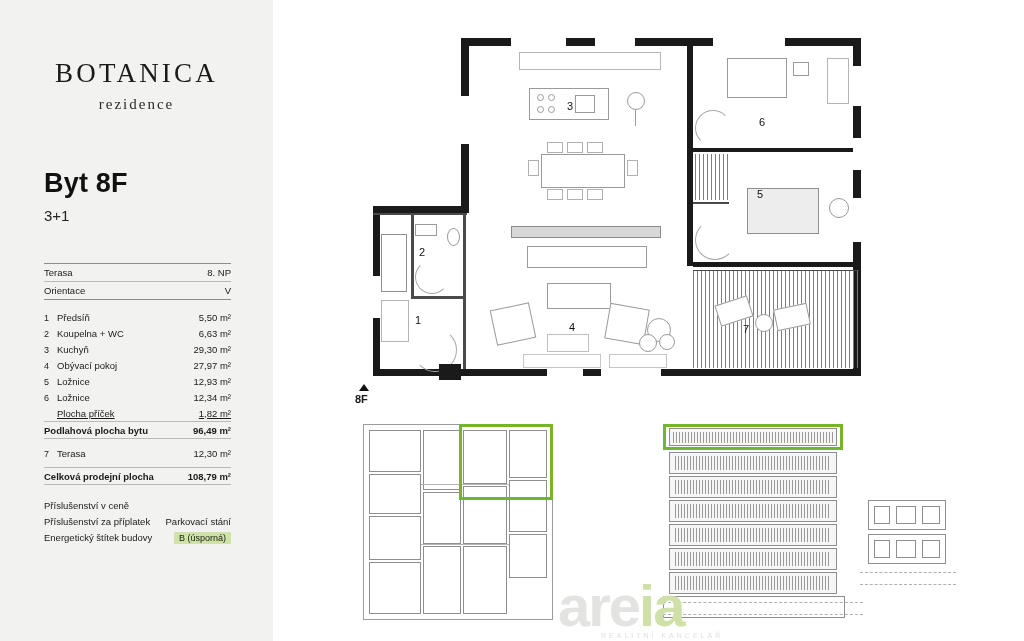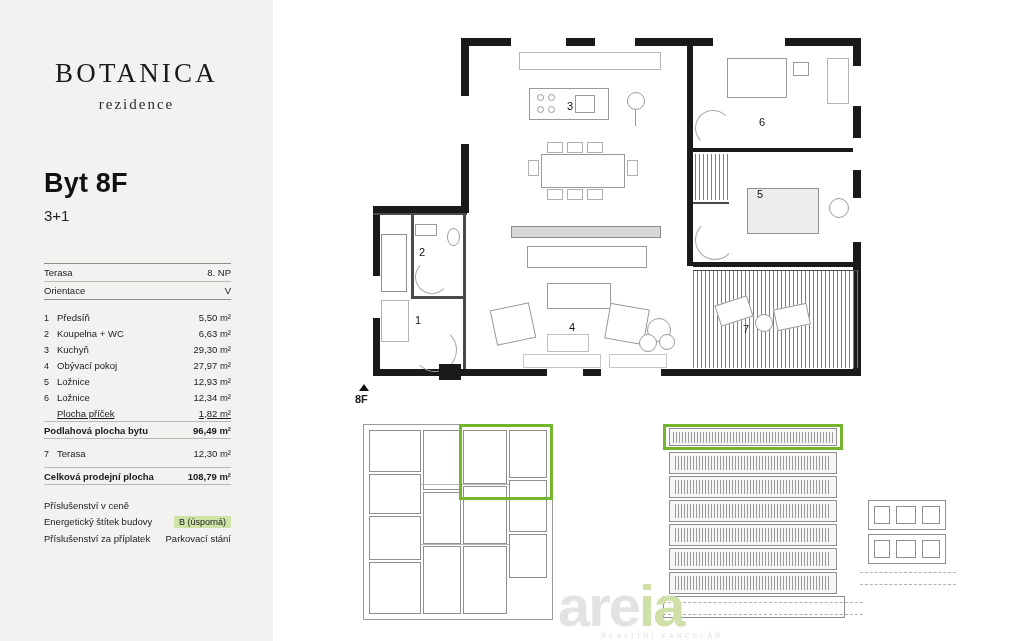--- a/index.html
+++ b/index.html
@@ -313,26 +313,26 @@
       </div>
       <div class="rule"></div>
 
       <div class="spacer-12"></div>
 
       <div class="row">
         <span class="lbl">Příslušenství v ceně</span>
         <span class="val"></span>
       </div>
       <div class="row">
+        <span class="lbl">Příslušenství za příplatek</span>
+        <span class="val">Parkovací stání</span>
+      </div>
+      <div class="row">
         <span class="lbl">Energetický štítek budovy</span>
         <span class="val pill">B (úsporná)</span>
-      </div>
-      <div class="row">
-        <span class="lbl">Příslušenství za příplatek</span>
-        <span class="val">Parkovací stání</span>
       </div>
 
     </div>
   </div>
 
   <div id="content">
 
     <div id="plan">
 
       <div class="wall" style="left:110px; top:0px; width:400px; height:8px;"></div>

